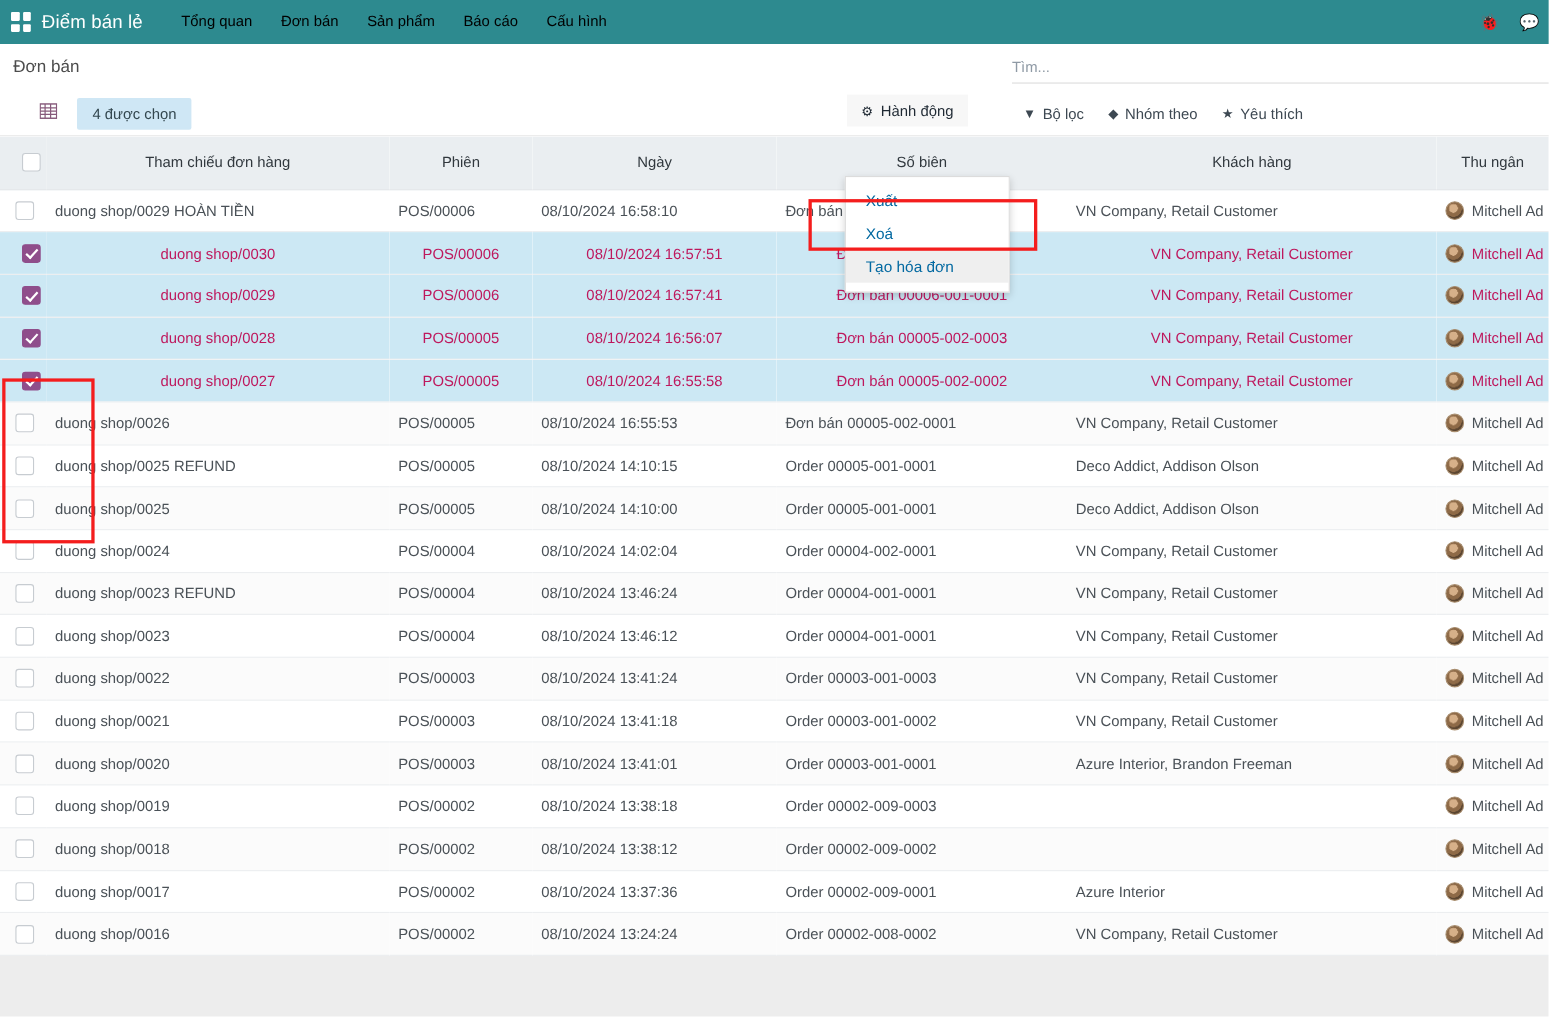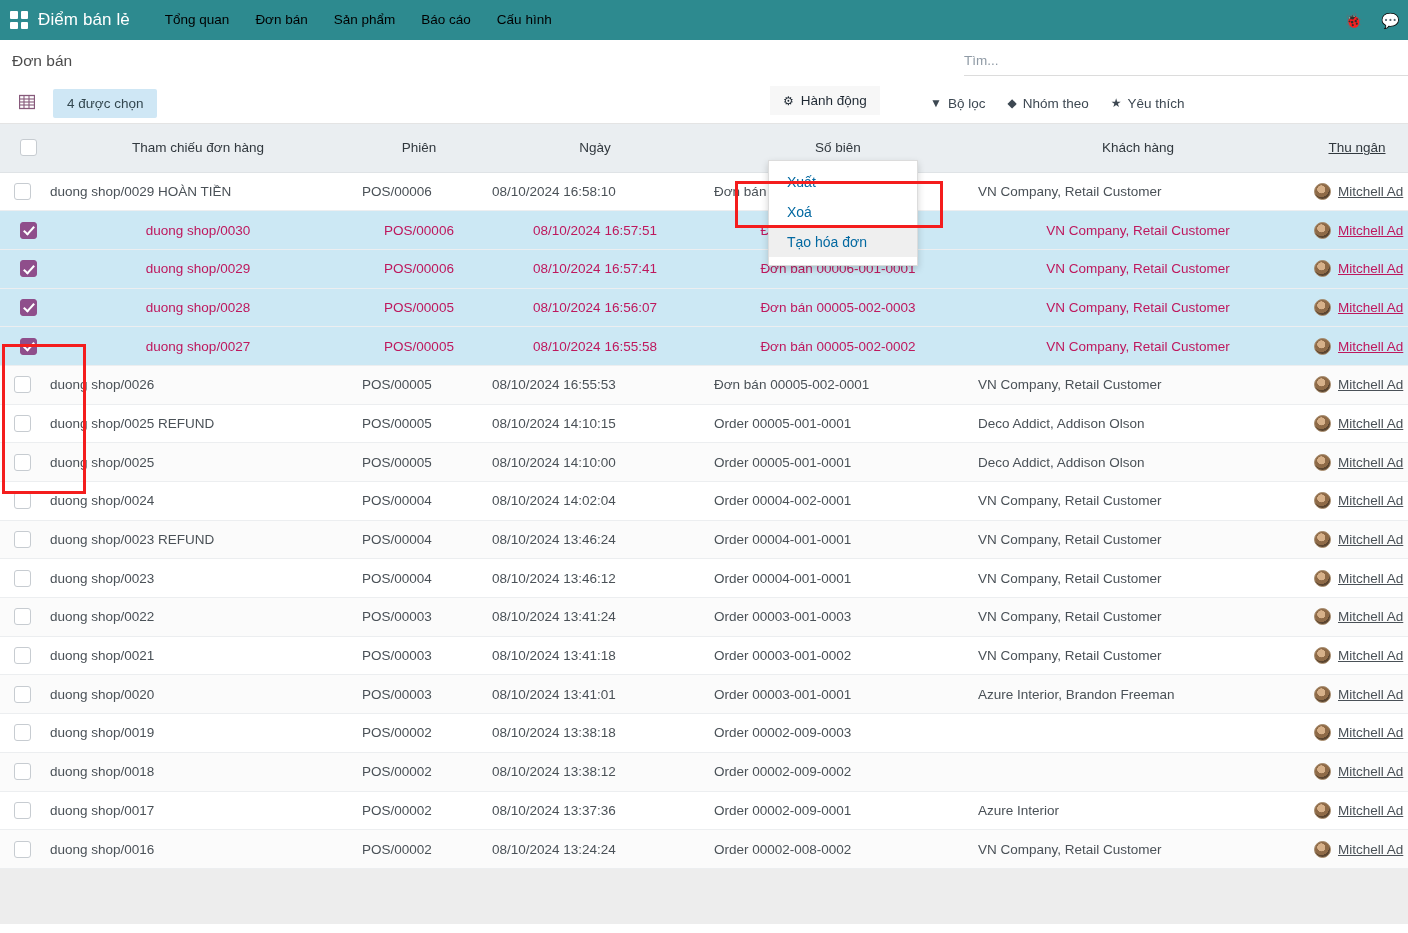--- a/index.html
+++ b/index.html
@@ -78,21 +78,21 @@
     padding-left: 12px;
     position: relative;
   }
   #page-title {
     font-size: 15.5px;
     color: #4c4c4c;
     font-weight: 400;
   }
   #search-area {
     position: absolute;
-    left: 964px; right: 0; top: 0;
+    left: 920px; right: 0; top: 0;
     height: 42px;
     display: flex;
     align-items: center;
   }
   #search-input {
     border: none;
     border-bottom: 1px solid #dcdcdc;
     outline: none;
     width: 100%;
     height: 30px;
@@ -100,21 +100,21 @@
     color: #333;
     font-family: "Liberation Sans", sans-serif;
     background: transparent;
   }
   #search-input::placeholder { color: #8f9aa5; }
 
   #toolbar-row {
     display: flex;
     align-items: center;
     height: 42px;
-    padding-left: 19px;
+    padding-left: 36px;
     position: relative;
   }
   #list-view-icon {
     color: #875a7b;
     font-size: 16px;
     margin-right: 18px;
     cursor: pointer;
     line-height: 1;
   }
   #selected-badge {
@@ -215,21 +215,21 @@
   }
   tbody tr.zebra td { background: #fbfbfb; }
   tbody tr.selected.zebra td { background: #cce8f4; }
 
   .col-cb     { width: 42px; padding-left: 14px !important; padding-right: 0 !important; }
   .col-ref    { width: 312px; }
   .col-sess   { width: 130px; }
   .col-date   { width: 222px; }
   .col-num    { width: 264px; }
   .col-cust   { width: 336px; }
-  .col-cash   { width: 102px; text-decoration: underline; }
+  .col-cash   { width: 102px; }
 
   
   .cb {
     width: 17px; height: 17px;
     border: 1px solid #c7ccd1;
     border-radius: 3px;
     background: #ffffff;
     display: inline-block;
     vertical-align: middle;
     cursor: pointer;

